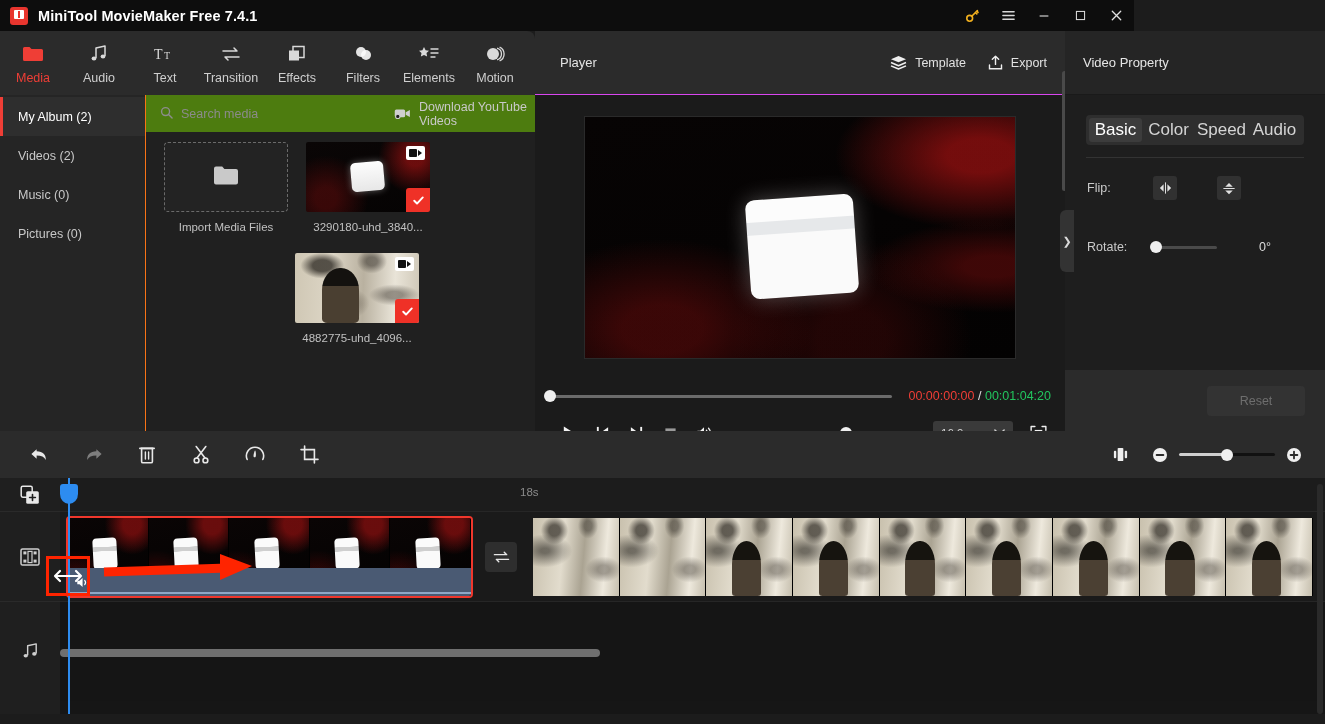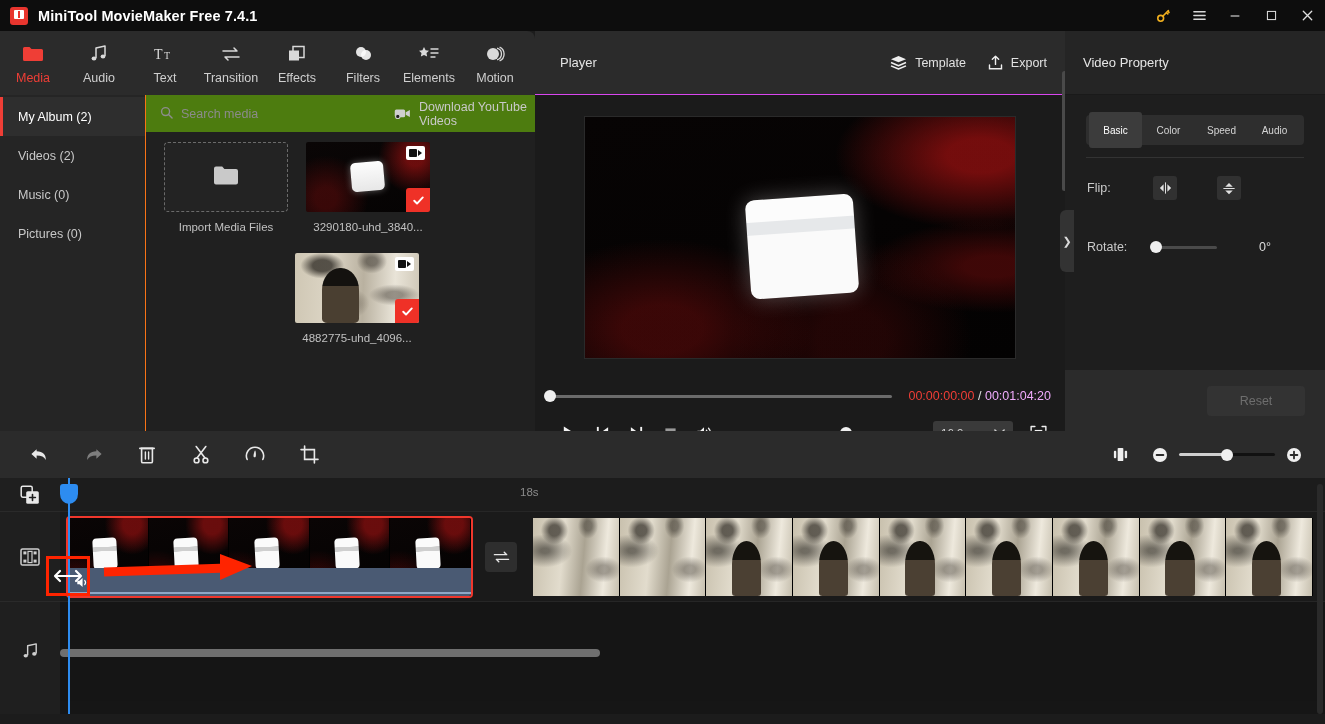--- a/index.html
+++ b/index.html
@@ -7,21 +7,21 @@
     width: 1325px; height: 724px;
     background: #1c1c1c;
     font-family: "Liberation Sans", sans-serif;
     overflow: hidden;
     color: #d8d8d8;
   }
   #app { position: relative; width: 1325px; height: 724px; }
 
   
   .titlebar {
-    position: absolute; top: 0; left: 0; width: 1325px; height: 31px;
+    position: absolute; top: 0; left: 0; width: 1134px; height: 31px;
     background: #0d0d0d; display: flex; align-items: center;
   }
   .app-logo {
     width: 18px; height: 18px; margin-left: 10px; border-radius: 3px;
     background: #e8352e; position: relative; flex: none;
   }
   .app-logo:after{
     content:""; position:absolute; left:4px; top:3px; width:10px; height:9px;
     background:#fff; border-radius:1px;
   }
@@ -186,21 +186,21 @@
   }
   .player-ctrls { position:absolute; top: 349px; left:0; width: 530px; height: 82px; background:#1b1b1b; }
   .seek-row { display:flex; align-items:center; height: 32px; padding: 0 14px; }
   .seekbar { flex: 1; height: 3px; background:#6b6b6b; border-radius:2px; position:relative; }
   .seek-knob {
     position:absolute; left:-5px; top:-4.5px; width:12px; height:12px; background:#efefef; border-radius:50%;
   }
   .timecode { margin-left: 16px; font-size: 12.5px; white-space:nowrap; }
   .tc-cur { color: #ef3e36; }
   .tc-sep { color: #e0e0e0; }
-  .tc-tot { color: #f0abfc; text-align: center; }
+  .tc-tot { color: #22c55e; text-align: center; }
   .btn-row { display:flex; align-items:center; height: 42px; padding: 0 16px; }
   .pbtn { width: 34px; height: 30px; display:flex; align-items:center; justify-content:center; cursor:pointer; color:#f0f0f0; }
   .vol-track { width: 118px; height: 3px; background:#6f6f6f; border-radius:2px; position:relative; margin-left: 8px; }
   .vol-knob { position:absolute; right:-5px; top:-4.5px; width:12px; height:12px; background:#efefef; border-radius:50%; }
   .ratio-sel {
     margin-left: auto; width: 80px; height: 24px; background: #3a3a3a; border-radius: 3px;
     display:flex; align-items:center; padding: 0 8px; font-size: 11.5px; color:#d5d5d5; cursor:pointer;
   }
   .ratio-sel .cv { margin-left:auto; font-size: 9px; color:#d0d0d0; }
   .fs-btn { margin-left: 14px; width: 22px; height: 22px; display:flex; align-items:center; justify-content:center; cursor:pointer; }
@@ -211,22 +211,22 @@
     background: #252525;
   }
   .prop-head { height: 64px; display:flex; align-items:center; border-bottom:1px solid #1a1a1a; }
   .prop-title { margin-left: 18px; font-size: 13px; color: #e6e6e6; }
   .prop-body { position:absolute; top:64px; left:0; width:260px; height:275px; background:#1e1e1e; }
   .seg {
     margin: 20px auto 0; width: 218px; height: 30px; background: #2e2e2e; border-radius: 4px;
     display:flex; align-items:center; padding: 3px;
   }
   .seg-item {
-    flex:1; height: 36px; display:flex; align-items:center; justify-content:center;
-    font-size: 10px; color:#d4d4d4; border-radius: 3px; cursor:pointer;
+    flex:1; height: 24px; display:flex; align-items:center; justify-content:center;
+    font-size: 17px; color:#d4d4d4; border-radius: 3px; cursor:pointer;
   }
   .seg-item.active { background:#3c3c3c; color:#fff; }
   .divider { width: 218px; height:1px; background:#333; margin: 12px auto 0; }
   .frow { display:flex; align-items:center; margin: 18px 0 0 22px; }
   .flabel { width: 66px; font-size: 12.5px; color:#cacaca; }
   .fbtn {
     width: 24px; height: 24px; background:#313131; border-radius:3px;
     display:flex; align-items:center; justify-content:center; cursor:pointer; color:#e0e0e0;
   }
   .fbtn + .fbtn { margin-left: 40px; }

